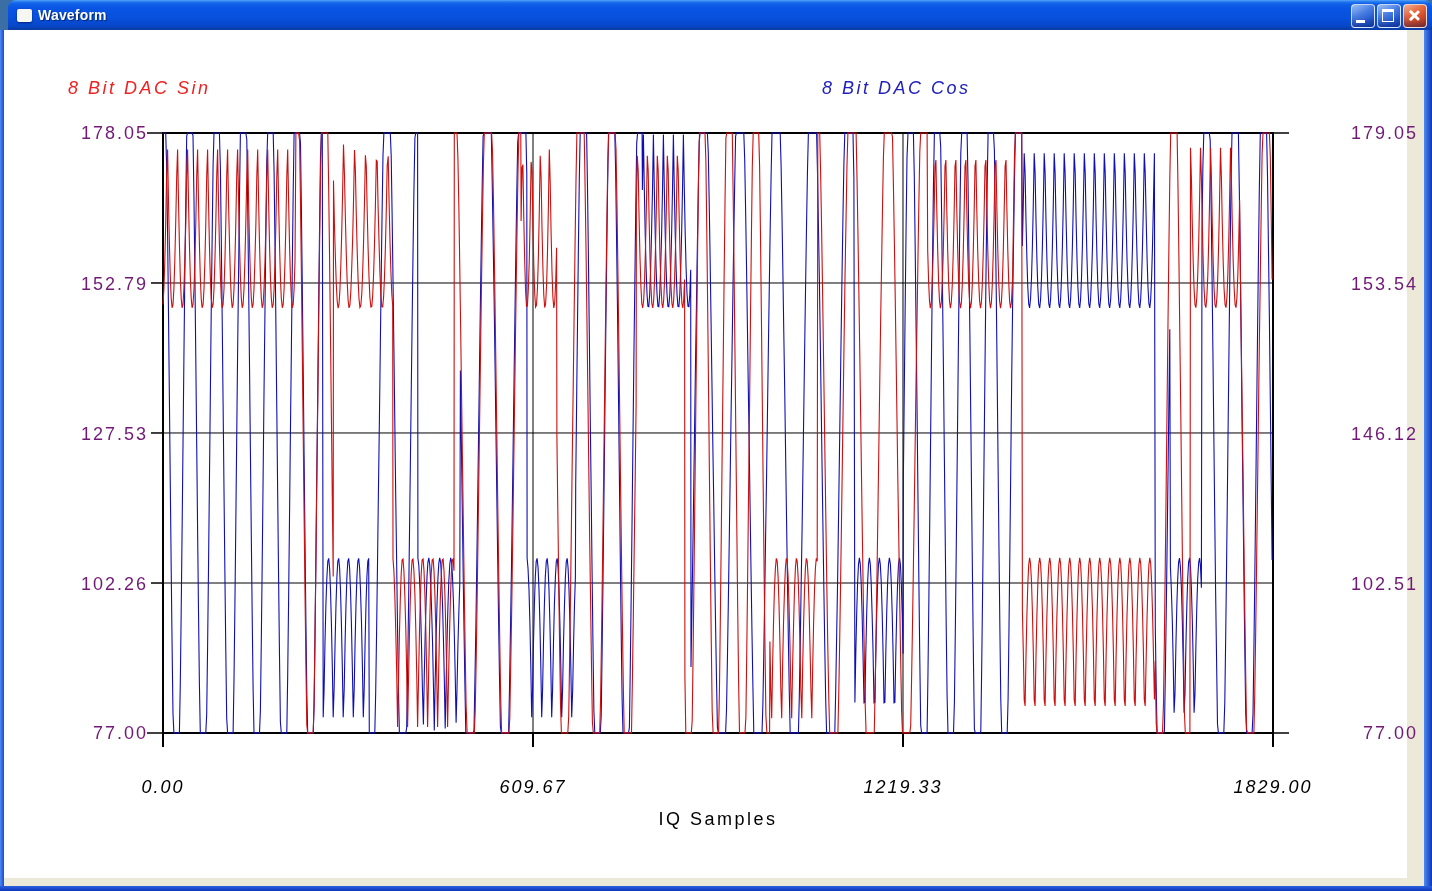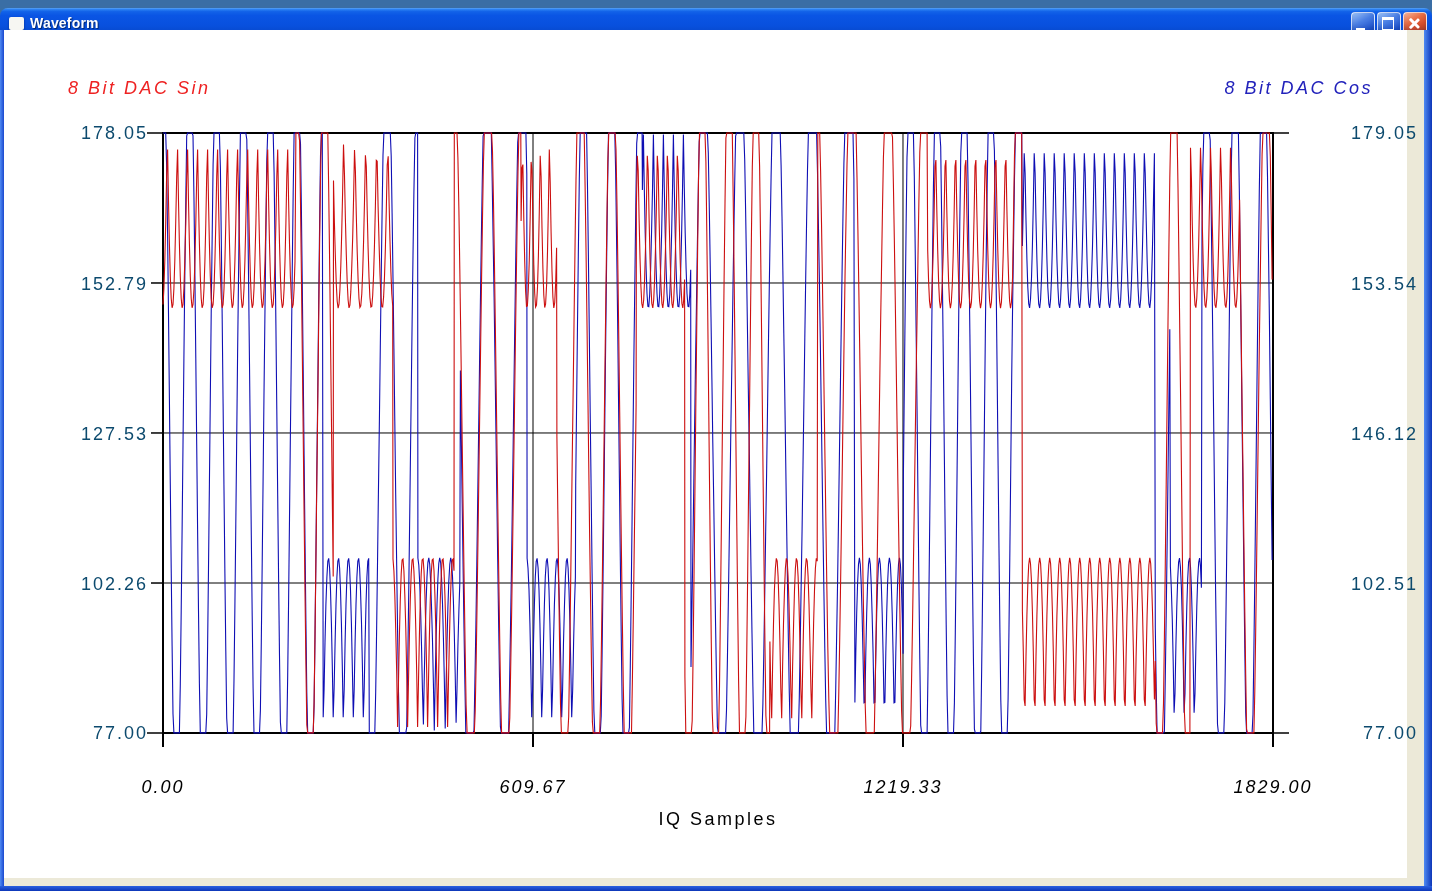--- a/index.html
+++ b/index.html
@@ -1,22 +1,22 @@
 <!DOCTYPE html>
 <html style="--titlebar-blue: #0850dd; --border-blue: #0d36b8; --frame-gray: #ece9d8; --client-bg: #ffffff; --close-red: #d8502c; --axis-black: #000000; --sin-red: #cc0f0f; --cos-blue: #0f0fb4; --legend-red: #ee2222; --legend-blue: #2222bb;"><head>
 <meta charset="utf-8">
 <style>
   html,body{margin:0;padding:0;width:1432px;height:891px;overflow:hidden;
     font-family:"Liberation Sans",sans-serif;background:#3a6ea5;}
   .window{position:absolute;inset:0;}
   
-  .titlebar{position:absolute;left:0;top:0;right:0;height:30px;
+  .titlebar{position:absolute;left:8px;top:0;right:0;height:30px;
     border-radius:8px 8px 0 0;
     background:linear-gradient(180deg,#5aa3f5 0%,#2a80f2 5%,#1262e8 12%,#0a55e4 25%,#0850dd 60%,#0747c9 86%,#0a3da8 96%,#0a3da8 100%);
-    display:flex;align-items:center;margin-top:8px;}
+    display:flex;align-items:center;}
   .tb-icon{width:15px;height:13px;margin:0 6px 0 9px;background:#f6f6f2;
     border-radius:2px;box-shadow:0 1px 2px #00227a;}
   .tb-title{color:#fff;font-size:14px;font-weight:bold;letter-spacing:.2px;
     text-shadow:1px 1px 1px #00256e;}
   .tb-btns{position:absolute;right:5px;top:4px;display:flex;gap:2px;}
   .tb-btn{width:22px;height:22px;border-radius:4px;border:1px solid rgba(255,255,255,.75);
     position:relative;box-shadow:inset 0 -8px 10px -6px rgba(0,20,90,.6);cursor:pointer;}
   .tb-btn.blue{background:linear-gradient(150deg,#9cc1f5 0%,#4b7fe4 40%,#2358cf 75%,#1b4cc0 100%);}
   .tb-btn.red{background:linear-gradient(150deg,#f3b39a 0%,#e86e45 35%,#d8502c 60%,#b33a17 100%);}
   .glyph-min{position:absolute;left:4px;bottom:4px;width:9px;height:3px;background:#fff;}
@@ -35,22 +35,22 @@
   .b-bottom{position:absolute;left:0;right:0;bottom:0;height:5px;
     background:linear-gradient(180deg,#2a60e0,#0d36b8);}
   .gutter-right{position:absolute;right:8px;top:30px;bottom:5px;width:17px;background:#ece9d8;}
   .gutter-bottom{position:absolute;left:4px;right:25px;bottom:5px;height:8px;background:#ece9d8;}
   
   .client{position:absolute;left:4px;top:30px;right:25px;bottom:13px;background:#fff;}
   .chart-title{position:absolute;left:159px;top:38px;width:1110px;text-align:center;
     font-size:19px;letter-spacing:3px;color:#000;}
   .legend{position:absolute;top:48px;font-size:18px;letter-spacing:2.5px;font-style:italic;}
   .legend.sin{left:64px;color:var(--legend-red,#e22);}
-  .legend.cos{left:839px;width:530px;text-align:right;color:var(--legend-blue,#22b);}
-  .ylab{position:absolute;height:19px;font-size:18px;letter-spacing:2px;color:#0c4a6e;line-height:19px;}
+  .legend.cos{left:818px;width:530px;color:var(--legend-blue,#22b);}
+  .ylab{position:absolute;height:19px;font-size:18px;letter-spacing:2px;color:#701a75;line-height:19px;}
   .ylab.l{left:0;width:144px;text-align:right;}
   .ylab.r{left:1294px;width:120px;text-align:right;}
   .xlab{position:absolute;top:747px;width:140px;text-align:center;
     font-size:18px;letter-spacing:2px;color:#000;font-style:italic;}
   .axis-title{position:absolute;left:159px;top:779px;width:1110px;text-align:center;
     font-size:18px;letter-spacing:2.5px;color:#000;}
   #plot{position:absolute;left:139px;top:102px;width:1150px;height:622px;}
 </style>
 </head>
 <body>

